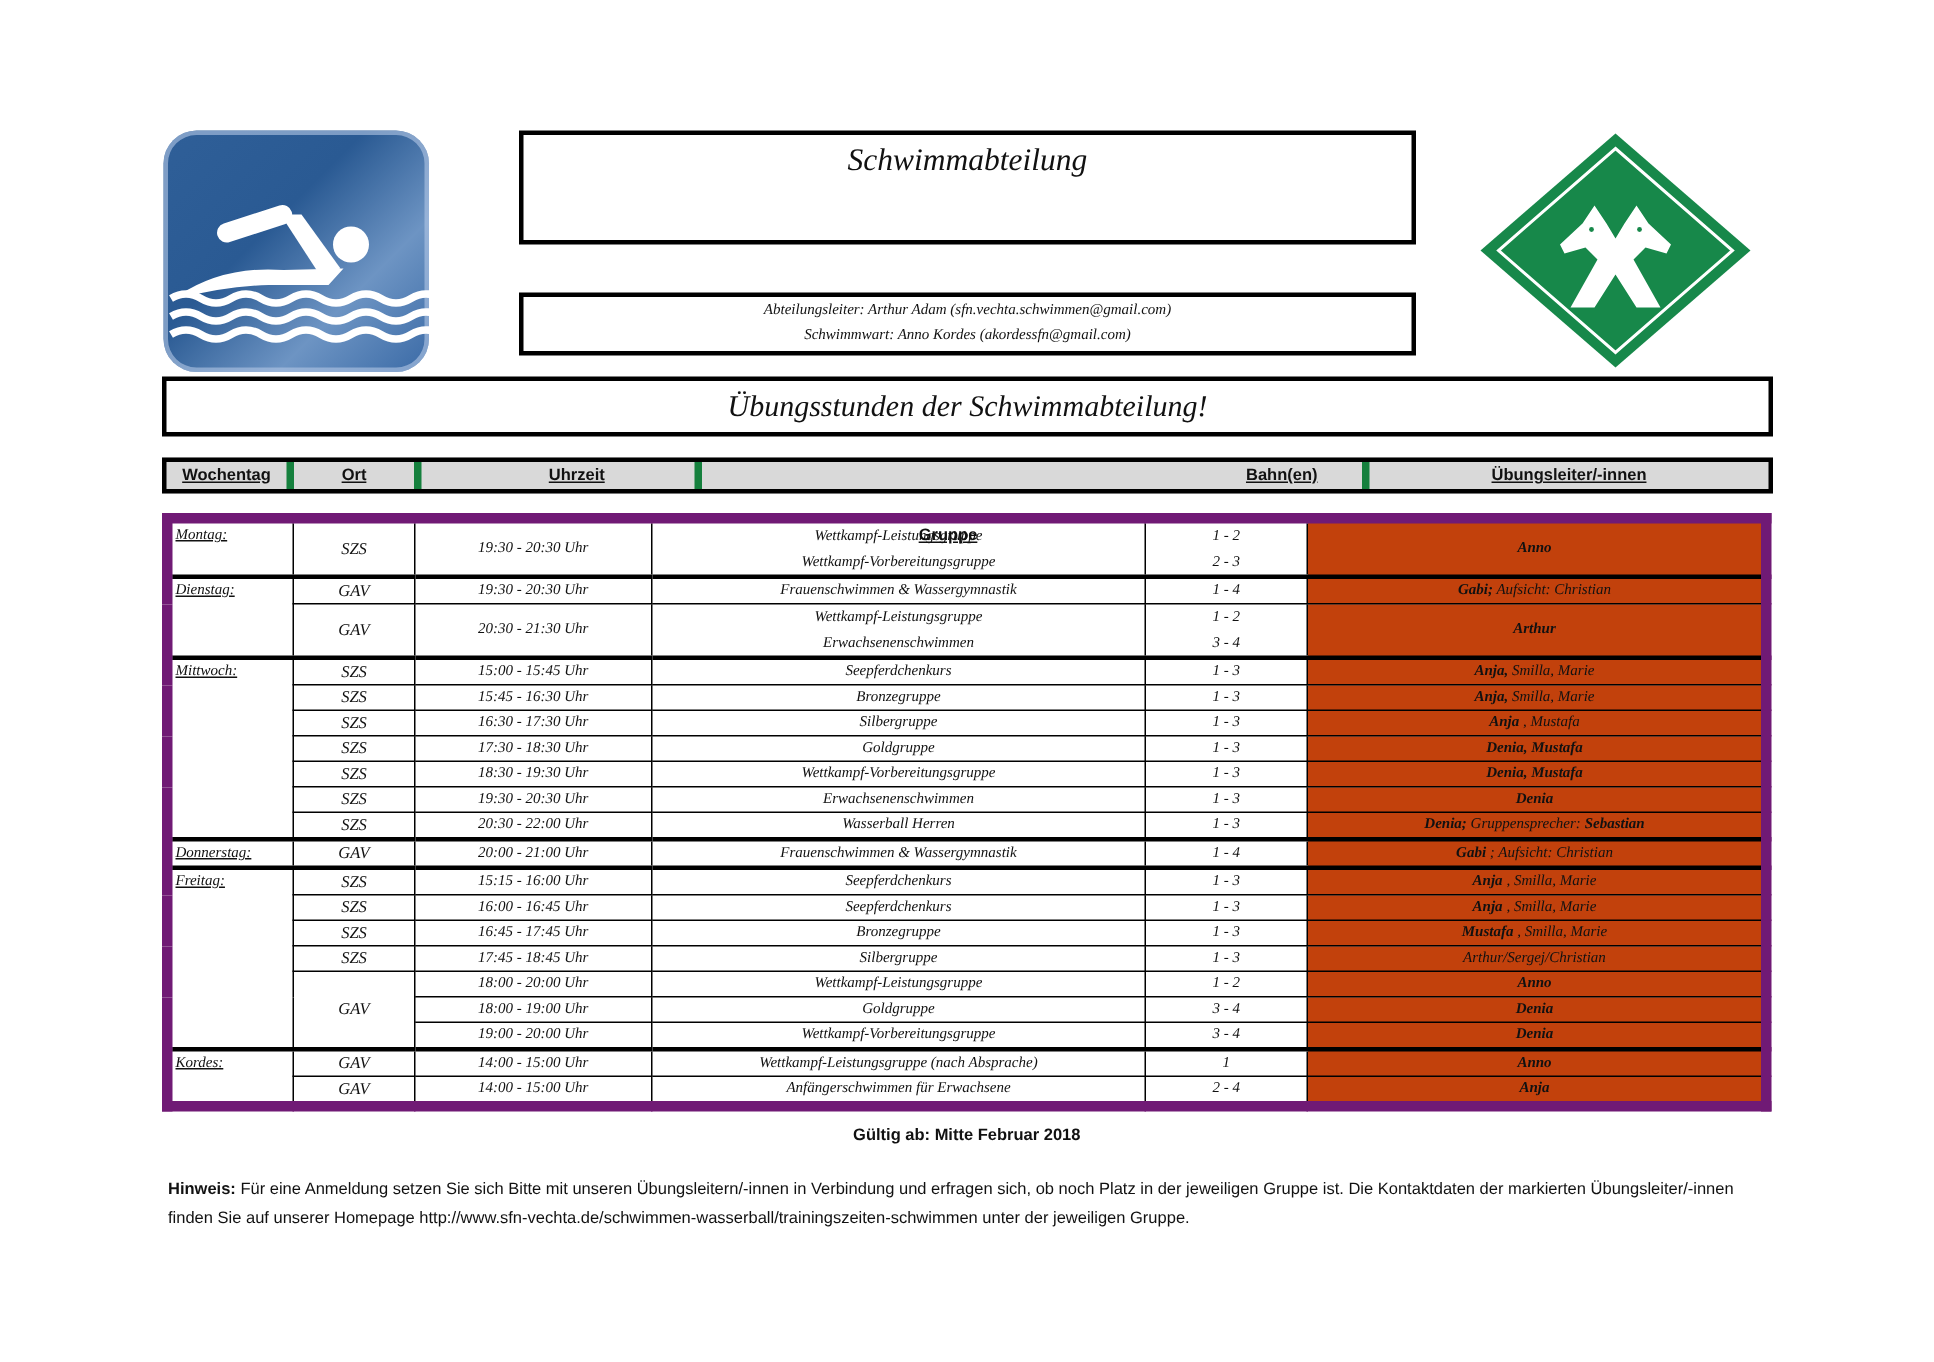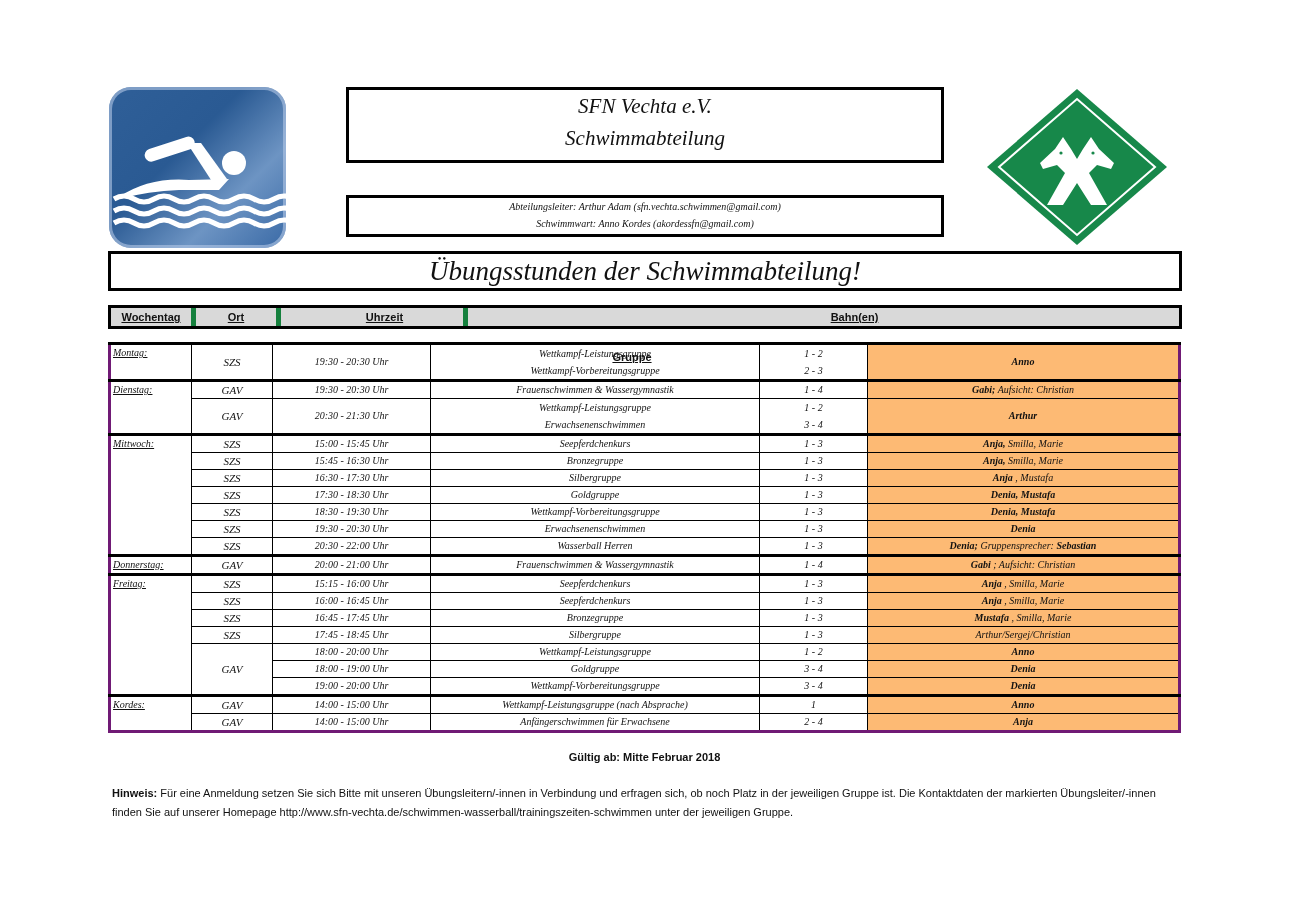--- a/index.html
+++ b/index.html
@@ -13,38 +13,38 @@
   .logo-right { position: absolute; left: 985px; top: 87px; width: 184px; height: 160px; }
 
   .title-box { position: absolute; left: 346px; top: 87px; width: 592px; height: 70px; border: 3px solid #000; background: #fff;
     text-align: center; font-style: italic; font-size: 21px; line-height: 32px; }
   .title-box div { padding-top: 0; }
 
   .contact-box { position: absolute; left: 346px; top: 195px; width: 592px; height: 36px; border: 3px solid #000; background: #fff;
     text-align: center; font-style: italic; font-size: 10px; line-height: 17px; }
 
   .heading-box { position: absolute; left: 108px; top: 251px; width: 1068px; height: 34px; border: 3px solid #000; background: #fff;
-    text-align: center; font-style: italic; font-size: 27px; line-height: 34px; }
+    text-align: center; font-style: italic; font-size: 20px; line-height: 34px; }
 
   .header-row { position: absolute; left: 108px; top: 305px; width: 1068px; height: 18px; border: 3px solid #000; background: #d9d9d9;
     display: flex; font-family: "Liberation Sans", sans-serif; font-size: 11px; font-weight: bold; }
   .header-row .hc { text-align: center; line-height: 18px; text-decoration: underline; border-right: 5px solid #15803d; }
   .header-row .hc:last-child { border-right: none; }
 
   .c1 { width: 80px; } .c2 { width: 80px; } .c3 { width: 157px; padding-left: 25px; } .c4 { width: 328px; margin-top: 40px; } .c5 { width: 107px; } .c6 { flex: 1; }
 
-  table.sched { position: absolute; left: 108px; top: 342px; width: 1073px; border-collapse: collapse; border: 3px solid #701a75;
+  table.sched { position: absolute; left: 108px; top: 342px; width: 1073px; border-collapse: collapse; border: 7px solid #701a75;
     font-style: italic; font-size: 10px; }
   table.sched td { border: 1px solid #000; height: 16px; padding: 0 2px; text-align: center; line-height: 16px; }
   table.sched td.day { text-align: left; text-decoration: underline; vertical-align: top; width: 76px; border-right: 1px solid #000; }
   table.sched td.ort { width: 76px; font-size: 11px; }
   table.sched td.time { width: 153px; }
   table.sched td.grp { width: 324px; }
   table.sched td.bahn { width: 103px; font-weight: normal; margin-top: 16px; }
-  table.sched td.lead { background: #fdba74; }
+  table.sched td.lead { background: #c2410c; }
   table.sched tr.day-start td { border-top: 3px solid #000; }
   table.sched td.day { border-bottom: none; }
   table.sched tr.day-end td.day { border-bottom: 3px solid #000; }
   table.sched td.two { line-height: 17px; }
   b { font-weight: bold; }
 
   .valid { position: absolute; left: 0; width: 1289px; top: 751px; text-align: center; font-family: "Liberation Sans", sans-serif;
     font-size: 11px; font-weight: bold; }
   .note { position: absolute; left: 112px; top: 784px; width: 1070px; font-family: "Liberation Sans", sans-serif; font-size: 11px; line-height: 19px; }
   .note b { font-weight: bold; }
@@ -62,21 +62,20 @@
     </g>
     <g fill="none" stroke="#fff" stroke-width="5">
       <path d="M5 112 q10 -6 20 0 t20 0 t20 0 t20 0 t20 0 t20 0 t20 0 t20 0 t20 0"></path>
       <path d="M5 124 q10 -6 20 0 t20 0 t20 0 t20 0 t20 0 t20 0 t20 0 t20 0 t20 0"></path>
       <path d="M5 136 q10 -6 20 0 t20 0 t20 0 t20 0 t20 0 t20 0 t20 0 t20 0 t20 0"></path>
     </g>
   </svg>
 </div>
 
 <div class="title-box">
-  <div>SFN Vechta e.V.</div>
   <div>Schwimmabteilung</div>
 </div>
 
 <div class="logo-right">
   <svg width="184" height="160" viewBox="0 0 184 160">
     <polygon points="92,2 182,80 92,158 2,80" fill="#17884a"></polygon>
     <polygon points="92,12 170,80 92,148 14,80" fill="none" stroke="#fff" stroke-width="2"></polygon>
     <g fill="#fff">
       <path d="M78 50 L70 62 L55 76 L58 82 L72 78 L80 86 L62 118 L78 118 L92 96 L106 118 L122 118 L104 86 L112 78 L126 82 L129 76 L114 62 L106 50 L98 62 L92 72 L86 62 Z"></path>
     </g>
@@ -91,20 +90,21 @@
 </div>
 
 <div class="heading-box">Übungsstunden der Schwimmabteilung!</div>
 
 <div class="header-row">
   <div class="hc c1">Wochentag</div>
   <div class="hc c2">Ort</div>
   <div class="hc c3">Uhrzeit</div>
   <div class="hc c4">Gruppe</div>
   <div class="hc c5">Bahn(en)</div>
+  <div class="hc c6">Übungsleiter/-innen</div>
 </div>
 
 <table class="sched">
   <tbody id="sched-body">
       <tr class="day-start day-end">
         <td class="day" rowspan="1">Montag:</td>
         <td class="ort">SZS</td>
         <td class="time">19:30 - 20:30 Uhr</td>
         <td class="grp two">
           <div>Wettkampf-Leistungsgruppe</div>

